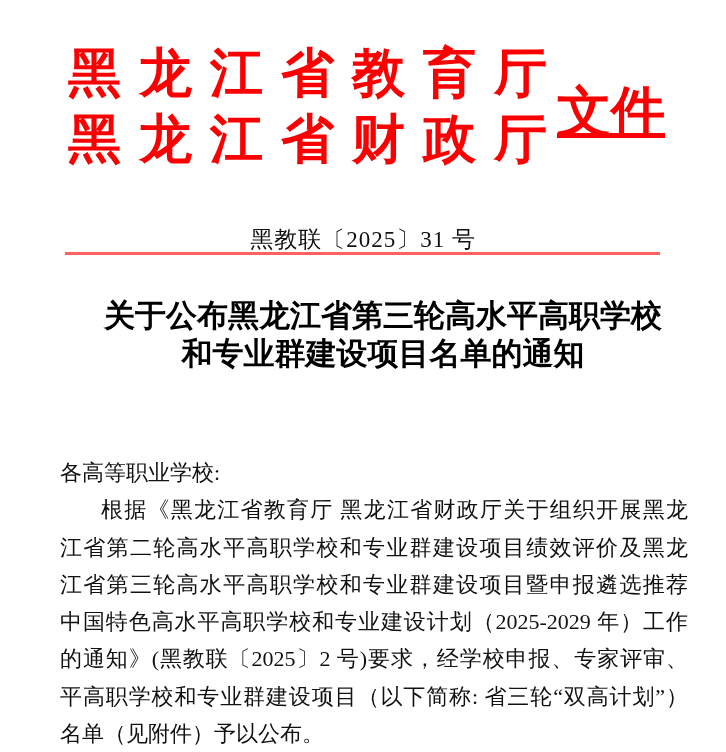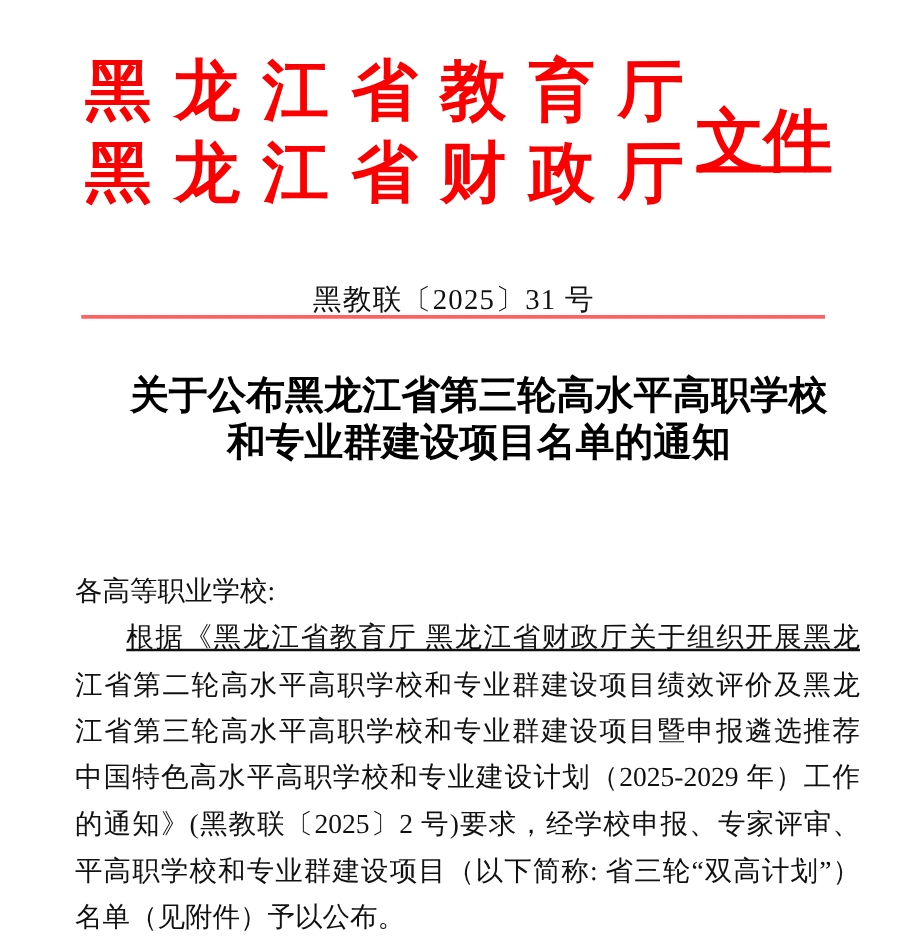--- a/index.html
+++ b/index.html
@@ -98,21 +98,20 @@
     overflow: hidden;
     white-space: nowrap;
   }
   .line.justify {
     text-align: justify;
     text-align-last: justify;
     text-justify: inter-character;
   }
   .line.indent {
     text-indent: 41px;
-    text-decoration: underline;
   }
 </style>
 </head>
 <body>
 
 <div class="page">
 
   <div class="agency-block">
     <div class="agency-line">黑龙江省教育厅</div>
     <div class="agency-line">黑龙江省财政厅</div>

